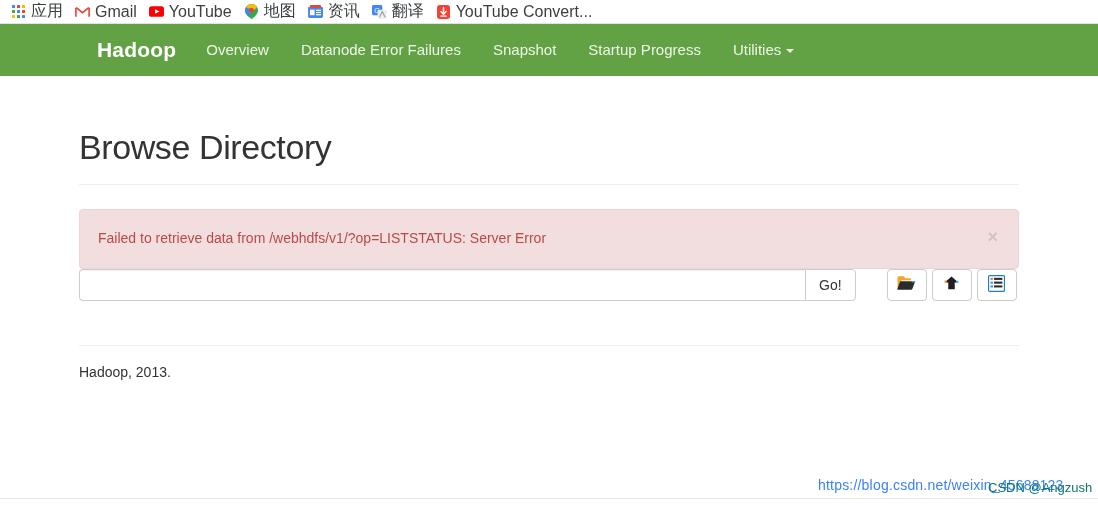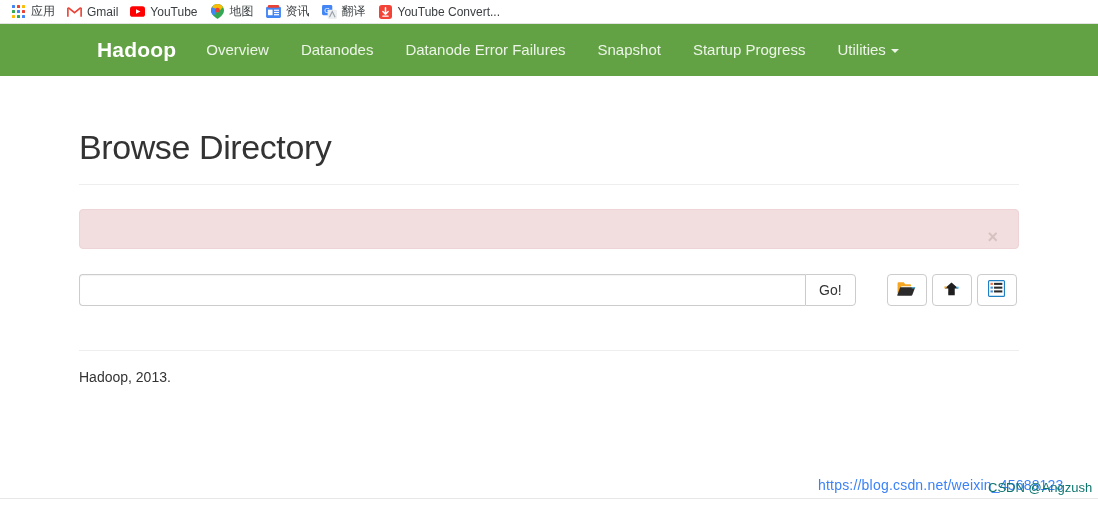--- a/index.html
+++ b/index.html
@@ -28,21 +28,21 @@
   .bm-item {
     display: flex;
     align-items: center;
     gap: 5px;
     padding: 1px 7px 1px 5px;
     border-radius: 3px;
     cursor: pointer;
     white-space: nowrap;
   }
   .bm-label {
-    font-size: 12px;
+    font-size: 16px;
     color: #3c4043;
     font-family: "Liberation Sans", sans-serif;
   }
   .bm-ico {
     width: 15px;
     height: 15px;
     display: inline-flex;
     align-items: center;
     justify-content: center;
     flex: 0 0 15px;
@@ -141,21 +141,20 @@
     background: none;
     border: none;
     font-family: "Liberation Sans", sans-serif;
     font-weight: bold;
   }
 
   
   .form-row {
     display: flex;
     align-items: flex-start;
-    margin-top: 25px;
   }
   .input-group { display: flex; }
   .path-input {
     width: 726px;
     height: 32px;
     box-sizing: border-box;
     border: 1px solid #cccccc;
     border-right: none;
     border-radius: 4px 0 0 4px;
     padding: 4px 8px;
@@ -329,34 +328,34 @@
       </svg>
     </span>
     <span class="bm-label">YouTube Convert...</span>
   </div>
 </div>
 
 <div class="navbar">
   <div class="brand">Hadoop</div>
   <div class="nav-links">
     <a class="nav-link">Overview</a>
-    <a class="nav-link">Datanodes</a>
     <a class="nav-link">Datanode Error Failures</a>
     <a class="nav-link">Snapshot</a>
     <a class="nav-link">Startup Progress</a>
     <a class="nav-link"><span>Utilities</span><span class="caret"></span></a>
   </div>
 </div>
 
 <div class="container">
 
   <h1 class="page-title">Browse Directory</h1>
   <hr class="rule">
 
   <div class="alert">
+    <span>Failed to retrieve data from /webhdfs/v1/?op=LISTSTATUS: Server Error</span>
     <button class="alert-close">×</button>
   </div>
 
   <div class="form-row">
     <div class="input-group">
       <input class="path-input" type="text" placeholder="" style="">
       <button class="go-btn">Go!</button>
     </div>
 
     <div class="btn-group">

